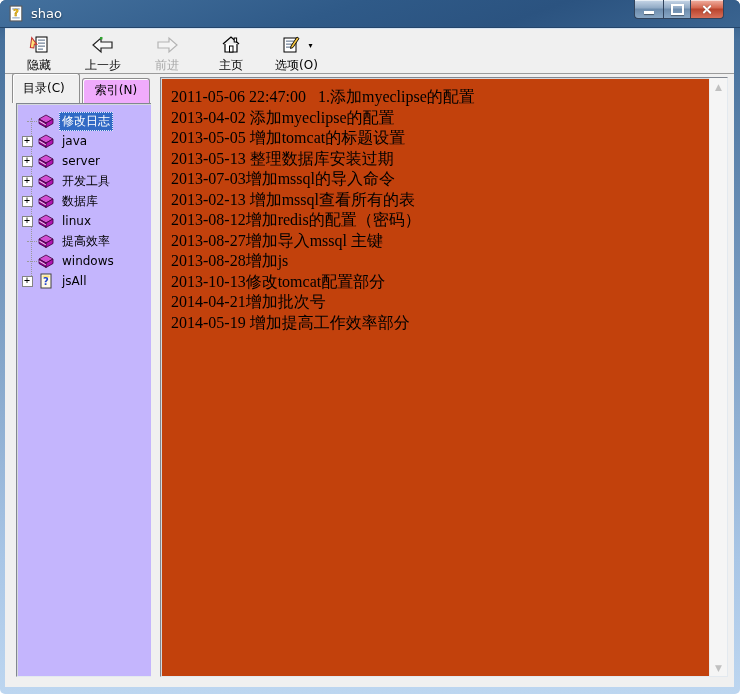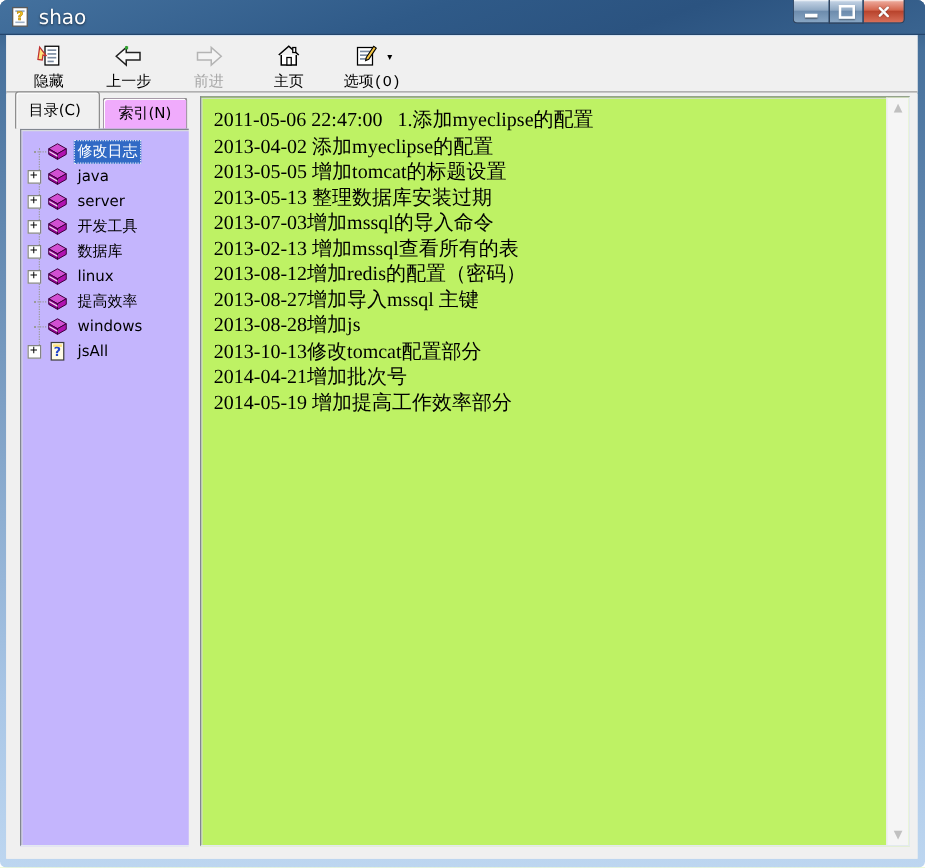--- a/index.html
+++ b/index.html
@@ -10,21 +10,21 @@
     background:linear-gradient(180deg,#30567f 0px,#46709b 40px,#7d9fc4 320px,#a9c6e6 560px,#bdd6f0 694px);
   }
   
   .titlebar{
     position:absolute;top:0;left:0;right:0;height:28px;
     background:linear-gradient(160deg,#44719e 0%,#2f5a88 45%,#2b5380 70%,#3a6490 100%);
     border-bottom:1px solid #24456b;
     display:flex;align-items:center;padding-left:8px;box-sizing:border-box;
   }
   .title-icon{width:17px;height:17px;margin-right:6px;flex:0 0 auto;}
-  .title-text{color:#ffffff;font-size:16px;text-shadow:0 1px 2px rgba(0,0,0,.6);}
+  .title-text{color:#ffffff;font-size:13px;text-shadow:0 1px 2px rgba(0,0,0,.6);}
   .caption-buttons{position:absolute;top:0;right:16px;display:flex;}
   .cap-btn{
     height:19px;box-sizing:border-box;border:1px solid #31435c;border-top:none;
     background:linear-gradient(180deg,#c8d7e8 0%,#90a9c4 45%,#6d8cad 50%,#88a6c4 100%);
     display:flex;align-items:center;justify-content:center;position:relative;
     box-shadow:inset 0 1px 0 rgba(255,255,255,.6);
   }
   .cap-btn.min{width:29px;border-radius:0 0 0 4px;border-right:none;}
   .cap-btn.max{width:28px;}
   .cap-btn.close{
@@ -36,21 +36,21 @@
   .glyph-close{position:relative;width:11px;height:11px;}
   .glyph-close i{position:absolute;left:4.5px;top:0;width:2.4px;height:11px;background:#fff;border-radius:1px;box-shadow:0 0 1px rgba(0,0,0,.5);}
   .glyph-close i:first-child{transform:rotate(45deg);}
   .glyph-close i:last-child{transform:rotate(-45deg);}
   
   .app-area{position:absolute;top:28px;left:5px;right:6px;bottom:7px;background:#f0f0f0;border-top:1px solid #d7e4f2;}
   
   .toolbar{height:45px;border-bottom:1px solid #9b9b9b;display:flex;align-items:flex-start;padding:3px 0 0 6px;box-sizing:border-box;background:#f0f0f0;}
   .tb-btn{display:flex;flex-direction:column;align-items:center;justify-content:flex-start;padding:2px 8px;margin-right:8px;min-width:40px;}
   .tb-btn .tb-icon{height:22px;display:flex;align-items:center;justify-content:center;}
-  .tb-btn .tb-label{font-size:12px;color:#000;margin-top:1px;white-space:nowrap;font-family:Liberation Mono, monospace;}
+  .tb-btn .tb-label{font-size:12px;color:#000;margin-top:1px;white-space:nowrap;}
   .tb-btn.disabled .tb-label{color:#a7a7a7;}
   .dropdown-glyph{font-size:8px;color:#000;margin-left:2px;vertical-align:top;}
   
   .workspace{position:absolute;top:46px;left:0;right:0;bottom:0;background:#f0f0f0;}
   
   .tabs{position:absolute;left:7px;top:3px;height:25px;display:flex;align-items:flex-end;}
   .tab{
     font-size:12px;color:#000;background:#f0abfc;
     border:1px solid #8e8e8e;border-bottom:none;border-radius:3px 3px 0 0;
     padding:4px 12px 5px 12px;margin-right:2px;position:relative;
@@ -75,21 +75,21 @@
     font-family:"DejaVu Sans Mono","Liberation Mono",monospace;
   }
   .stub{width:10px;border-top:1px dotted #9a9a9a;margin-left:9px;}
   .tree-icon{width:18px;height:16px;margin-right:4px;flex:0 0 auto;}
   .tree-label{padding:1px 3px;color:#000;}
   .tree-label.selected{background:#316ac5;color:#fff;outline:1px dotted #dfe8f6;outline-offset:-1px;}
   
   .splitter{position:absolute;left:146px;top:0;width:9px;bottom:0;background:#f0f0f0;}
   
   .content-pane{
-    position:absolute;left:155px;top:2px;right:6px;bottom:10px;background:#bef264;
+    position:absolute;left:155px;top:2px;right:6px;bottom:10px;background:#c2410c;
     border-top:1px solid #828790;border-left:1px solid #828790;
     border-right:1px solid #e3e9ef;border-bottom:1px solid #e3e9ef;
     box-shadow:inset 1px 1px 0 #d5d9de;
   }
   .content-text{
     position:absolute;left:0;top:0;right:17px;bottom:0;overflow:hidden;
     padding:9px 4px 0 10px;
     font-family:"Liberation Serif","DejaVu Serif",serif;
     font-size:16px;line-height:20.5px;color:#000;
   }

